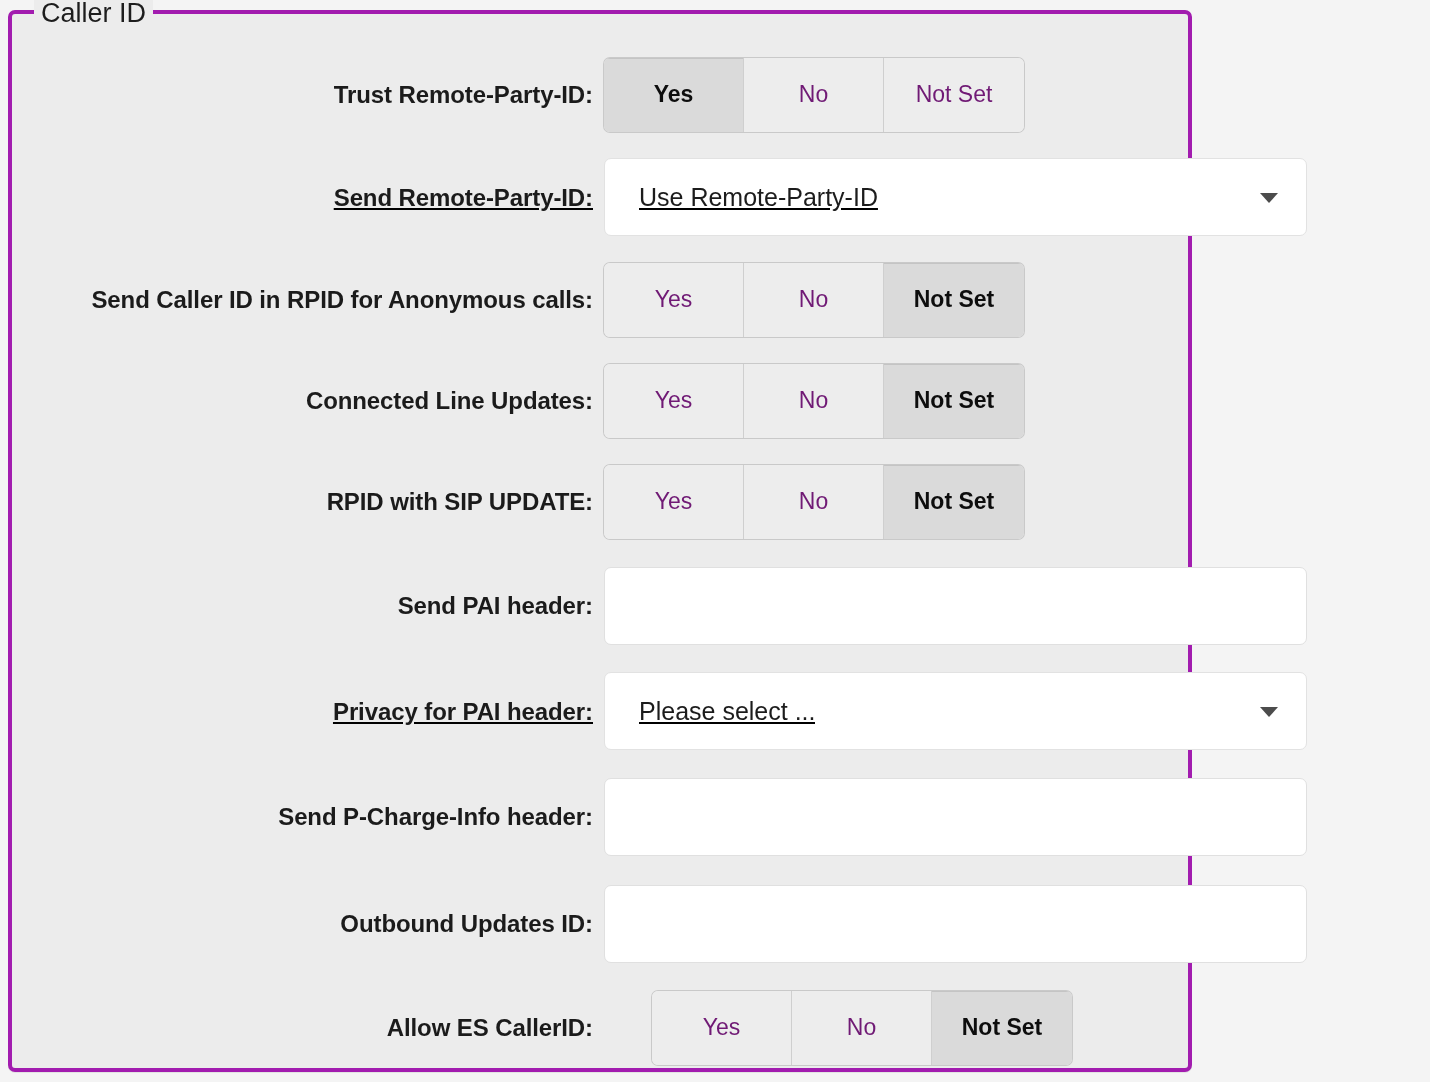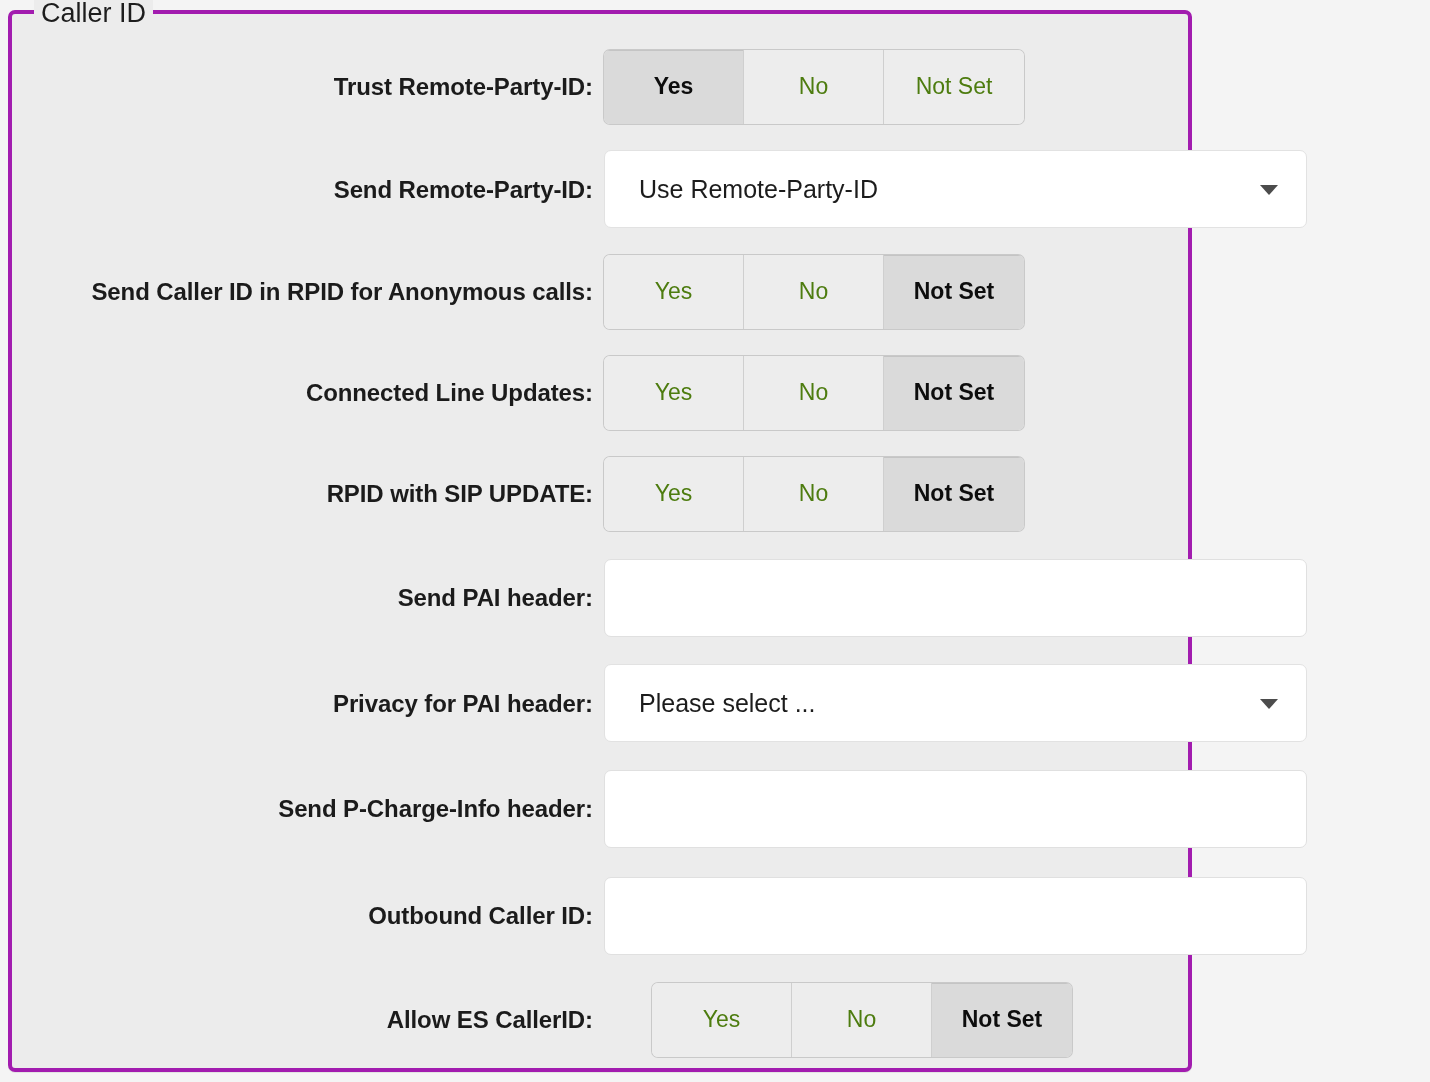--- a/index.html
+++ b/index.html
@@ -35,21 +35,21 @@
     background: #ececec;
     font-size: 27px;
     line-height: 32px;
     color: #1d1d1d;
     font-weight: 400;
     white-space: nowrap;
   }
   .rows {
     position: absolute;
     left: 0;
-    top: 22px;
+    top: 30px;
     width: 100%;
   }
   .row {
     position: relative;
     display: flex;
     align-items: center;
     width: 100%;
     box-sizing: border-box;
   }
   .label {
@@ -78,21 +78,21 @@
     box-shadow: 0 0 0 1px #c9c9c9;
     background: #ededed;
   }
   .btn {
     min-width: 140px;
     height: 74px;
     display: flex;
     align-items: center;
     justify-content: center;
     font-size: 23px;
-    color: #4d7c0f;
+    color: #701a75;
     background: #ededed;
     border-right: 1px solid #cfcfcf;
     box-sizing: border-box;
     cursor: pointer;
     user-select: none;
     padding: 0 12px;
   }
   .btn:last-child { border-right: none; }
   .btn.selected {
     background: #dadada;
@@ -146,21 +146,21 @@
     margin-top: -4px;
     width: 0;
     height: 0;
     border-left: 9px solid transparent;
     border-right: 9px solid transparent;
     border-top: 10px solid #4c4c4c;
   }
 
   
   .row-h-btn   { height: 101px; }
-  .row-h-sel   { height: 104px; }
+  .row-h-sel   { height: 104px; text-decoration: underline; }
   .row-h-input { height: 107px; }
   .row-h-btn2  { height: 101px; gap: 48px; }
 </style>
 </head>
 <body>
 
 <div id="page">
   <div class="fieldset">
     <div class="legend">Caller ID</div>
 
@@ -238,21 +238,21 @@
       </div>
 
       <div class="row row-h-input">
         <div class="label">Send P-Charge-Info header:</div>
         <div class="control">
           <input class="textinput" type="text" value="" style="">
         </div>
       </div>
 
       <div class="row row-h-input">
-        <div class="label">Outbound Caller ID:</div>
+        <div class="label">Outbound Updates ID:</div>
         <div class="control">
           <input class="textinput" type="text" value="" style="">
         </div>
       </div>
 
       <div class="row row-h-btn2">
         <div class="label">Allow ES CallerID:</div>
         <div class="control">
           <div class="btngroup">
             <div class="btn">Yes</div>

